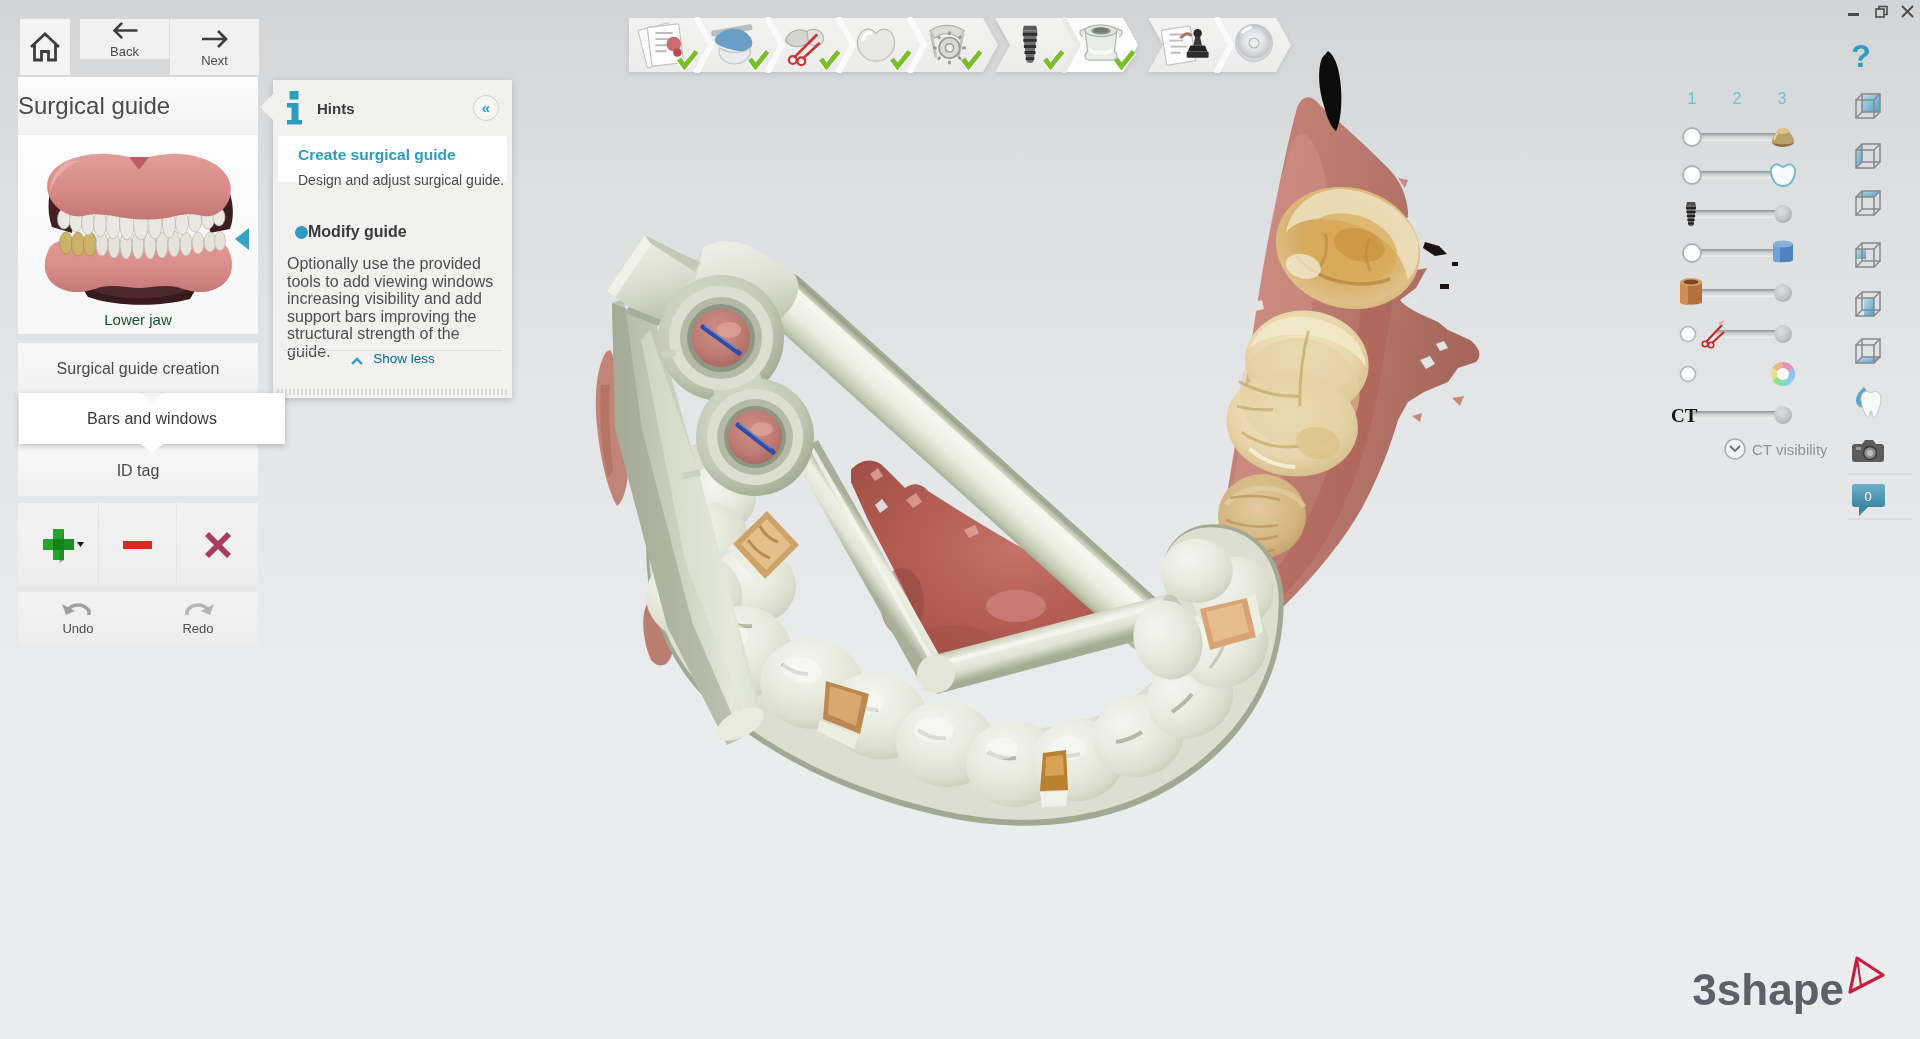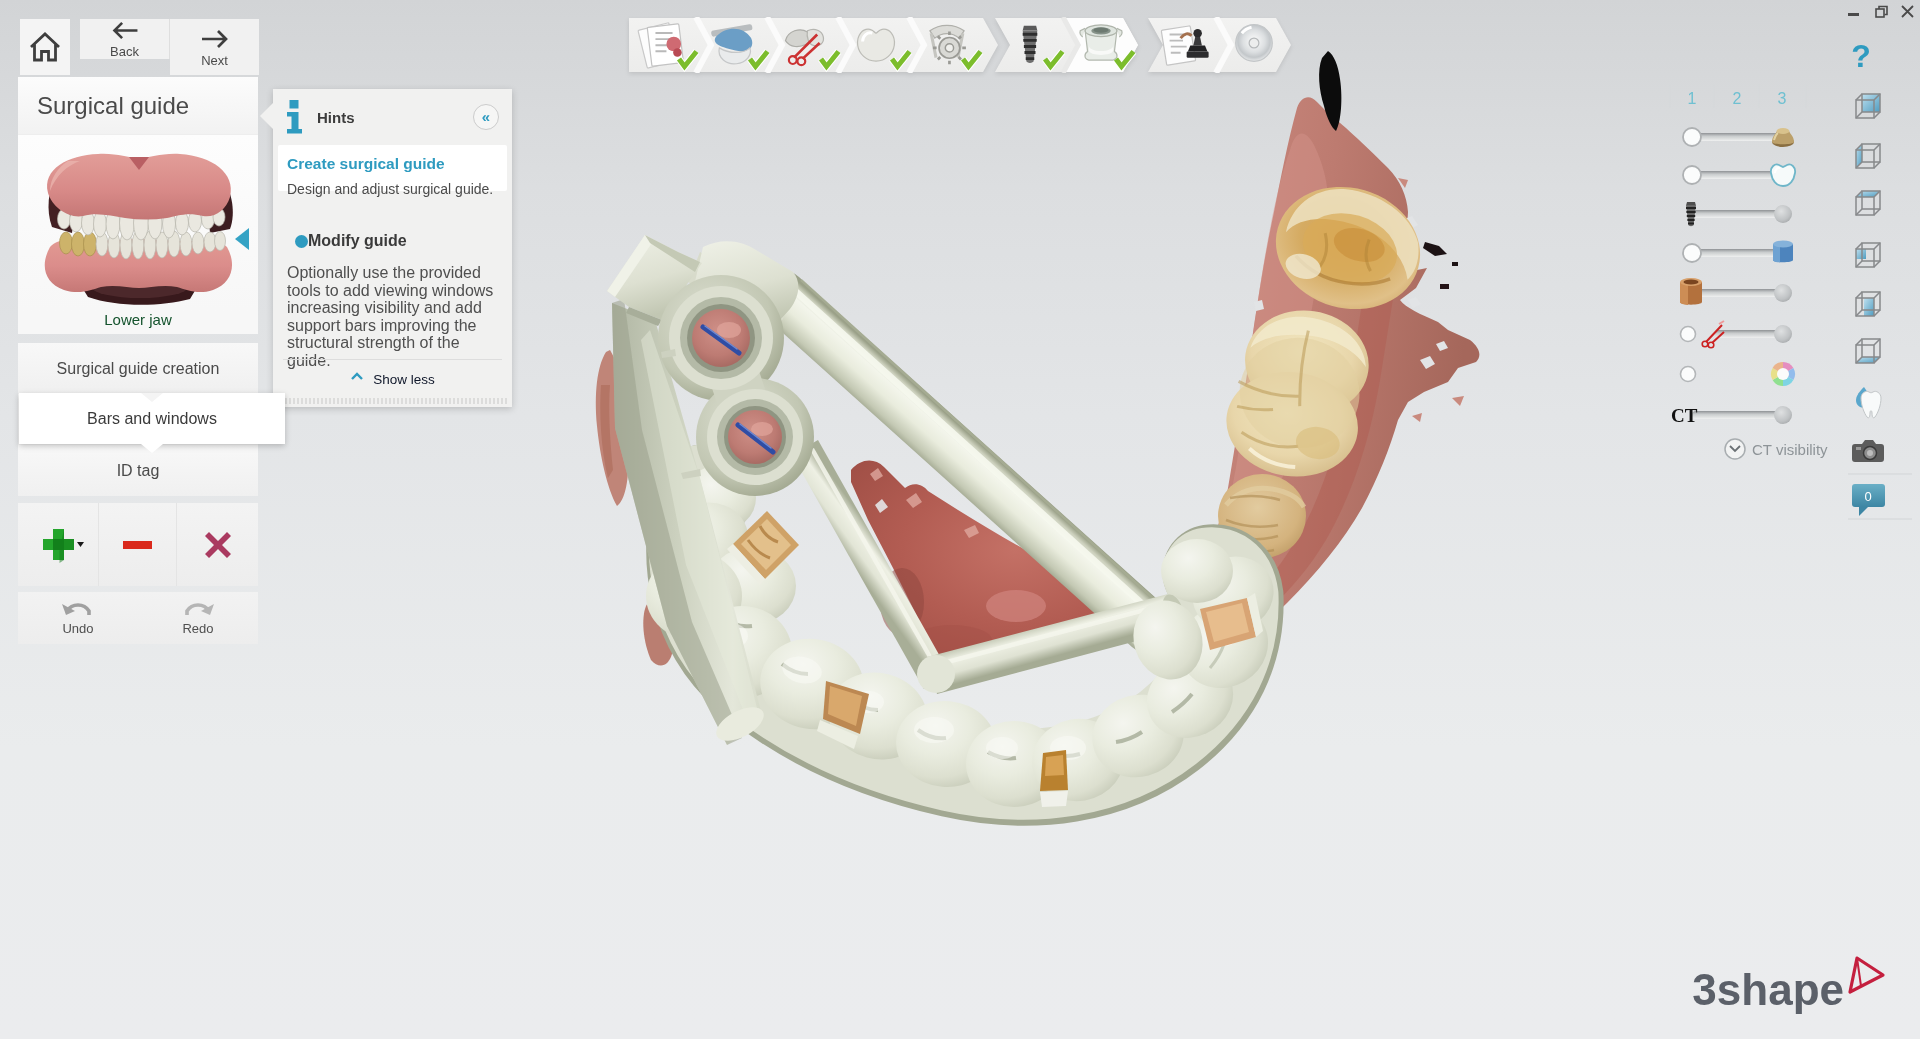--- a/index.html
+++ b/index.html
@@ -6,47 +6,47 @@
 #root{position:relative;width:1920px;height:1039px;background:linear-gradient(180deg,#d2d4d6 0%,#dcdee0 18%,#e3e5e7 40%,#eaeced 72%,#ebecee 100%)}
 .abs{position:absolute}
 
 #homebtn{left:20px;top:19px;width:50px;height:56px;background:#f4f4f4;display:flex;align-items:center;justify-content:center}
 #backbtn{left:80px;top:19px;width:90px;height:40px;background:#f1f1f1;border-right:1px solid #dedede}
 #nextbtn{left:170px;top:19px;width:89px;height:56px;background:#f1f1f1}
 .navbtn{display:flex;flex-direction:column;align-items:center;justify-content:center;color:#4a4a4a;font-size:13px}
 .navbtn svg{margin-bottom:2px}
 
 #leftpanel{left:18px;top:77px;width:240px}
-#lp-head{height:57px;background:linear-gradient(180deg,#fcfcfc,#f2f2f2);display:flex;align-items:center;padding-left:19px;font-size:24px;color:#4a4a4a}
+#lp-head{height:57px;background:linear-gradient(180deg,#fcfcfc,#f2f2f2);display:flex;align-items:center;font-size:24px;color:#4a4a4a}
 #lp-thumb{height:177px;background:linear-gradient(180deg,#fdfdfd,#f7f7f7);position:relative;border-top:1px solid #eee}
 #lp-jaw{height:23px;background:#f7f7f7;text-align:center;font-size:15px;color:#14532d}
 #lp-menu{margin-top:9px;position:relative;height:153px}
 .lp-item{height:51px;background:linear-gradient(180deg,#f8f8f8,#f0f0f0);display:flex;align-items:center;justify-content:center;font-size:16px;color:#4a4a4a}
 #lp-sel{position:absolute;left:1px;top:50px;width:266px;height:51px;background:#fff;box-shadow:0 2px 6px rgba(0,0,0,.22);display:flex;align-items:center;justify-content:center;font-size:16px;color:#3a3a3a;z-index:3}
 #lp-sel .ntop{position:absolute;top:0;left:50%;margin-left:-11px;width:0;height:0;border-left:11px solid transparent;border-right:11px solid transparent;border-top:9px solid #f4f4f4}
 #lp-sel .nbot{position:absolute;bottom:-9px;left:50%;margin-left:-11px;width:0;height:0;border-left:11px solid transparent;border-right:11px solid transparent;border-top:9px solid #fff;z-index:4}
 #lp-tools{margin-top:7px;height:83px;display:flex;background:linear-gradient(180deg,#f3f3f3,#ededed)}
 .tool{display:flex;align-items:center;justify-content:center}
 #lp-ur{margin-top:6px;height:52px;display:flex}
 .urbtn{flex:1;display:flex;flex-direction:column;align-items:center;justify-content:center;background:linear-gradient(180deg,#f2f2f2,#ededed);font-size:13px;color:#4f4f4f}
 
-#hints{left:273px;top:89px;width:239px;height:318px;background:#f1f1f0;box-shadow:0 2px 7px rgba(0,0,0,.18)}
+#hints{left:273px;top:80px;width:239px;height:318px;background:#f1f1f0;box-shadow:0 2px 7px rgba(0,0,0,.18)}
 #hints-arrow{position:absolute;left:-13px;top:14px;width:0;height:0;border-top:13px solid transparent;border-bottom:13px solid transparent;border-right:13px solid #f1f1f0}
 #hints-head{height:56px;display:flex;align-items:center;padding:0 13px}
 #hints-title{font-size:15px;font-weight:bold;color:#3c3c3c;margin-left:15px;flex:1}
 #hints-col{width:26px;height:26px;border:1px solid #ccc;border-radius:50%;color:#2e9bc0;font-size:15px;font-weight:bold;display:flex;align-items:center;justify-content:center;background:#f6f6f5;padding-bottom:2px}
-#hint-card{position:absolute;left:5px;top:56px;width:229px;height:46px;background:#fff;border-radius:2px;padding:10px 9px}
+#hint-card{position:absolute;left:5px;top:56px;width:229px;height:46px;background:#fff;border-radius:2px;padding:10px 20px}
 #hint-card h3{color:#2e9bc0;font-size:15.5px;font-weight:bold;margin-bottom:8px}
 #hint-card p{color:#4a4a4a;font-size:14px;white-space:nowrap}
 #modify{position:absolute;left:14px;top:143px;width:218px}
 #modify-head{display:flex;align-items:center}
 #modify-head .dot{width:13px;height:13px;border-radius:50%;background:#2e9bc0;margin-left:8px}
 #modify-head b{font-size:16px;color:#3a3a3a;}
 #modify p{color:#4f4f4f;font-size:16px;line-height:17.5px;margin-top:14px;width:220px}
-#showless{position:absolute;left:10px;top:270px;width:219px;border-top:1px solid #ddd;padding-top:12px;display:flex;align-items:flex-start;justify-content:center;color:#0f172a;font-size:13.5px}
+#showless{position:absolute;left:10px;top:270px;width:219px;border-top:1px solid #ddd;padding-top:0;display:flex;align-items:flex-end;justify-content:center;color:#0369a1;font-size:13.5px}
 #grip{position:absolute;bottom:3px;left:4px;right:4px;height:6px;background:repeating-linear-gradient(90deg,#dcdcdb 0 2px,#f1f1f0 2px 4px)}
 
 #logo{right:76px;bottom:24px;color:#5b6069;font-size:44px;font-weight:bold}
 #logotri{right:34px;bottom:44px}
 </style></head>
 <body>
 <div id="root">
 <svg id="scene" class="abs" style="left:0;top:0" width="1920" height="1039" viewBox="0 0 1920 1039">
 <defs>
 <radialGradient id="bulge" cx="38%" cy="30%" r="75%">

